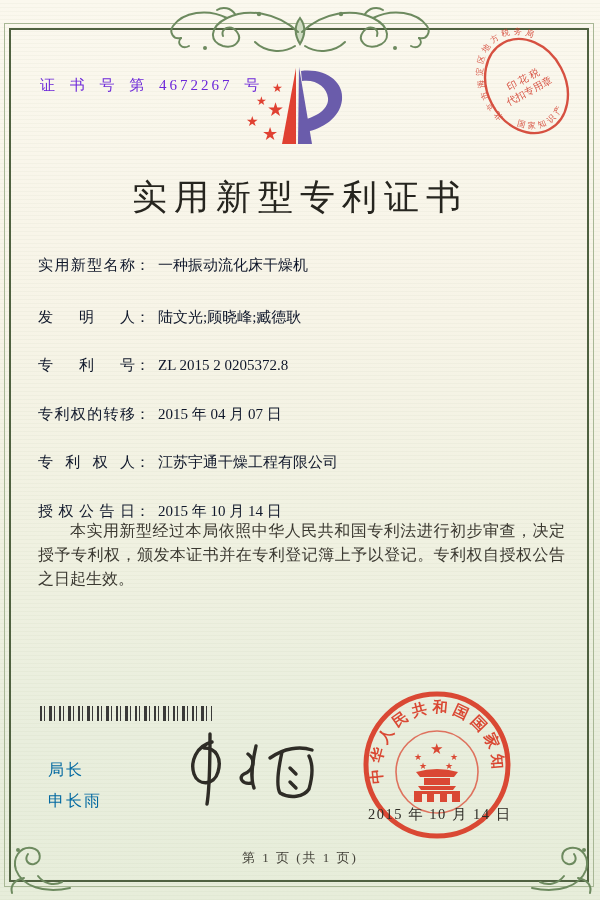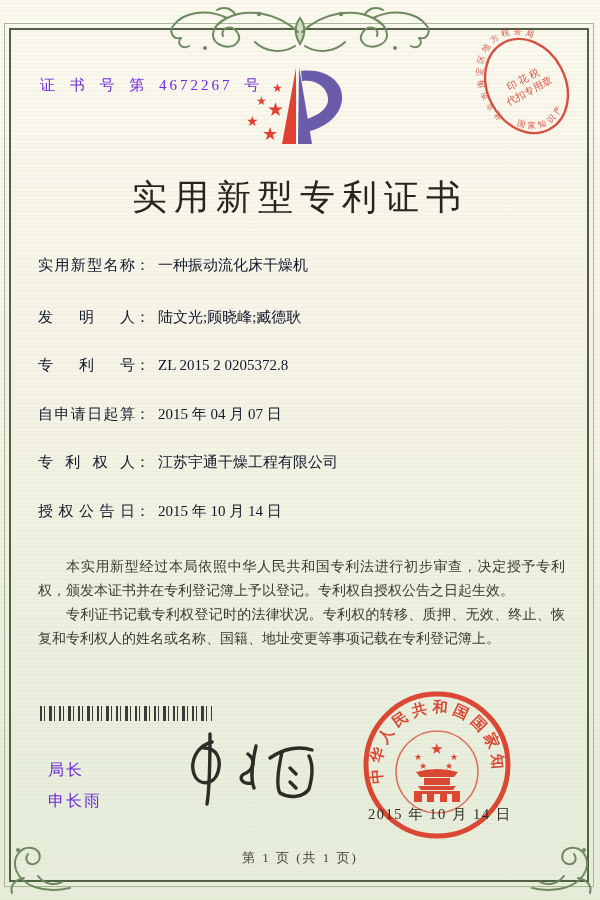--- a/index.html
+++ b/index.html
@@ -14,26 +14,26 @@
   .frame-inner{position:absolute;left:9px;top:28px;right:11px;bottom:18px;border:2px solid #4f6140;}
   .cert-no{position:absolute;left:40px;top:76px;font-size:15px;color:#6d28d9;letter-spacing:3px;word-spacing:5px;}
   .logo{position:absolute;left:238px;top:58px;}
   .stamp{position:absolute;left:453px;top:20px;}
   .title{position:absolute;left:0;top:174px;width:100%;text-align:center;
     font-size:35px;font-weight:normal;letter-spacing:7px;color:#26251f;}
   .field{position:absolute;left:38px;font-size:15px;color:#0f172a;white-space:nowrap;}
   .flabel{display:inline-block;width:97px;text-align:justify;text-align-last:justify;}
   .fcolon{margin-right:8px;}
   .f0{top:256px}.f1{top:308px}.f2{top:356px}.f3{top:405px}.f4{top:453px}.f5{top:502px}
-  .bodytext{position:absolute;left:38px;top:555px;width:527px;font-size:14px;line-height:24px;
+  .bodytext{position:absolute;left:38px;top:519px;width:527px;font-size:16px;line-height:24px;
     text-align:justify;color:#3b3931;font-family:Liberation Serif, serif;}
   .bodytext p{margin:0;text-indent:2em;}
   .barcode{position:absolute;left:40px;top:706px;width:172px;height:15px;
     background:repeating-linear-gradient(90deg,#3a3a38 0 2px,transparent 2px 4px,#3a3a38 4px 5px,transparent 5px 9px,#3a3a38 9px 12px,transparent 12px 14px,#3a3a38 14px 15px,transparent 15px 19px);}
-  .director{position:absolute;left:48px;top:754px;font-size:16px;line-height:31px;color:#6d28d9;
+  .director{position:absolute;left:48px;top:754px;font-size:16px;line-height:31px;color:#0369a1;
     font-family:"Liberation Sans","DejaVu Sans",sans-serif;letter-spacing:2px;}
   .signature{position:absolute;left:150px;top:722px;}
   .seal{position:absolute;left:352px;top:680px;}
   .seal-date{position:absolute;left:368px;top:805px;font-size:14.5px;color:#2f2d27;letter-spacing:1.5px;}
   .footer{position:absolute;left:0;top:849px;width:100%;text-align:center;font-size:13px;color:#45433a;letter-spacing:2px;}
   .orn-top{position:absolute;left:165px;top:2px;}
   .orn-bl{position:absolute;left:4px;top:836px;}
   .orn-br{position:absolute;left:528px;top:836px;transform:scaleX(-1);}
 </style>
 </head>
@@ -120,32 +120,31 @@
 <div class="field f0">
   <span class="flabel">实用新型名称</span><span class="fcolon">：</span><span>一种振动流化床干燥机</span>
 </div>
 <div class="field f1">
   <span class="flabel">发明人</span><span class="fcolon">：</span><span>陆文光;顾晓峰;臧德耿</span>
 </div>
 <div class="field f2">
   <span class="flabel">专利号</span><span class="fcolon">：</span><span>ZL 2015 2 0205372.8</span>
 </div>
 <div class="field f3">
-  <span class="flabel">自申请日起算</span><span class="fcolon">：</span><span>2015 年 04 月 07 日</span>
+  <span class="flabel">专利权的转移</span><span class="fcolon">：</span><span>2015 年 04 月 07 日</span>
 </div>
 <div class="field f4">
   <span class="flabel">专利权人</span><span class="fcolon">：</span><span>江苏宇通干燥工程有限公司</span>
 </div>
 <div class="field f5">
   <span class="flabel">授权公告日</span><span class="fcolon">：</span><span>2015 年 10 月 14 日</span>
 </div>
 
 <div class="bodytext">
   <p>本实用新型经过本局依照中华人民共和国专利法进行初步审查，决定授予专利权，颁发本证书并在专利登记簿上予以登记。专利权自授权公告之日起生效。</p>
-  <p>专利证书记载专利权登记时的法律状况。专利权的转移、质押、无效、终止、恢复和专利权人的姓名或名称、国籍、地址变更等事项记载在专利登记簿上。</p>
 </div>
 
 <div class="barcode"></div>
 
 <div class="director">
   <div>局长</div>
   <div>申长雨</div>
 </div>
 
 <svg class="signature" width="170" height="88" viewBox="0 0 170 88">

